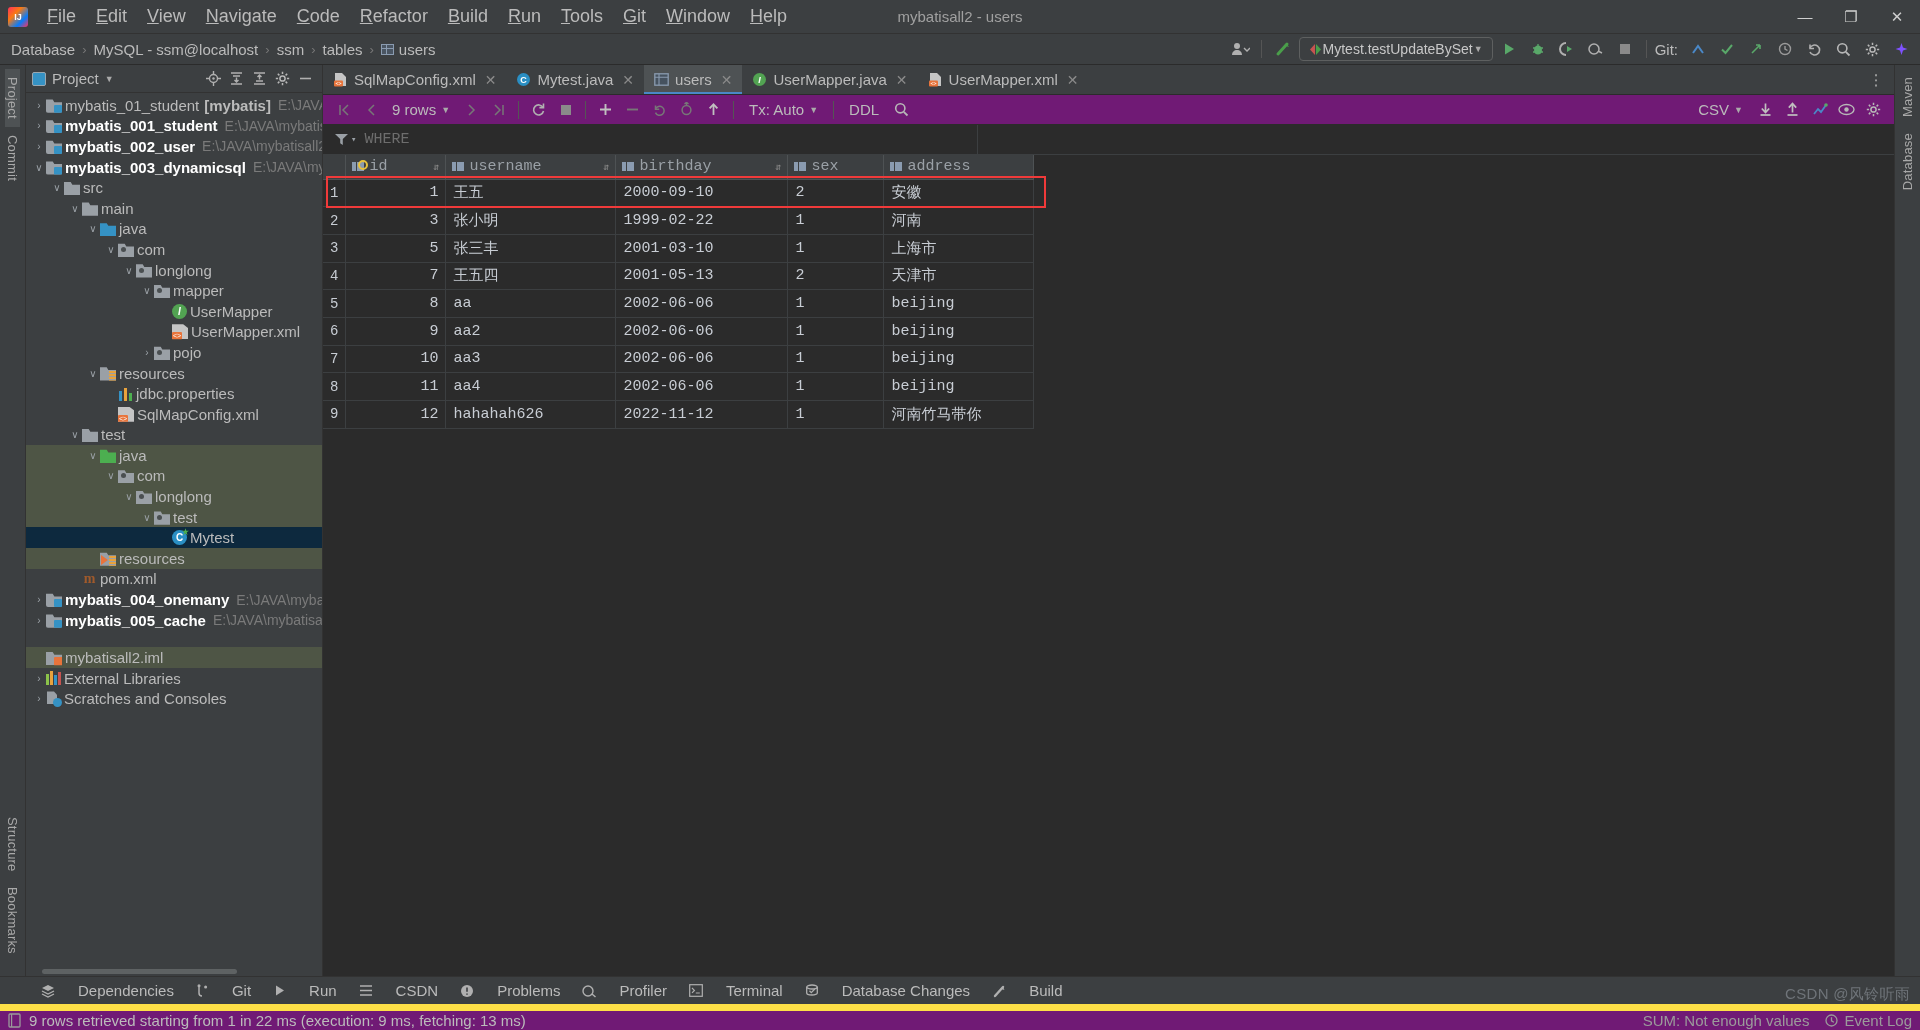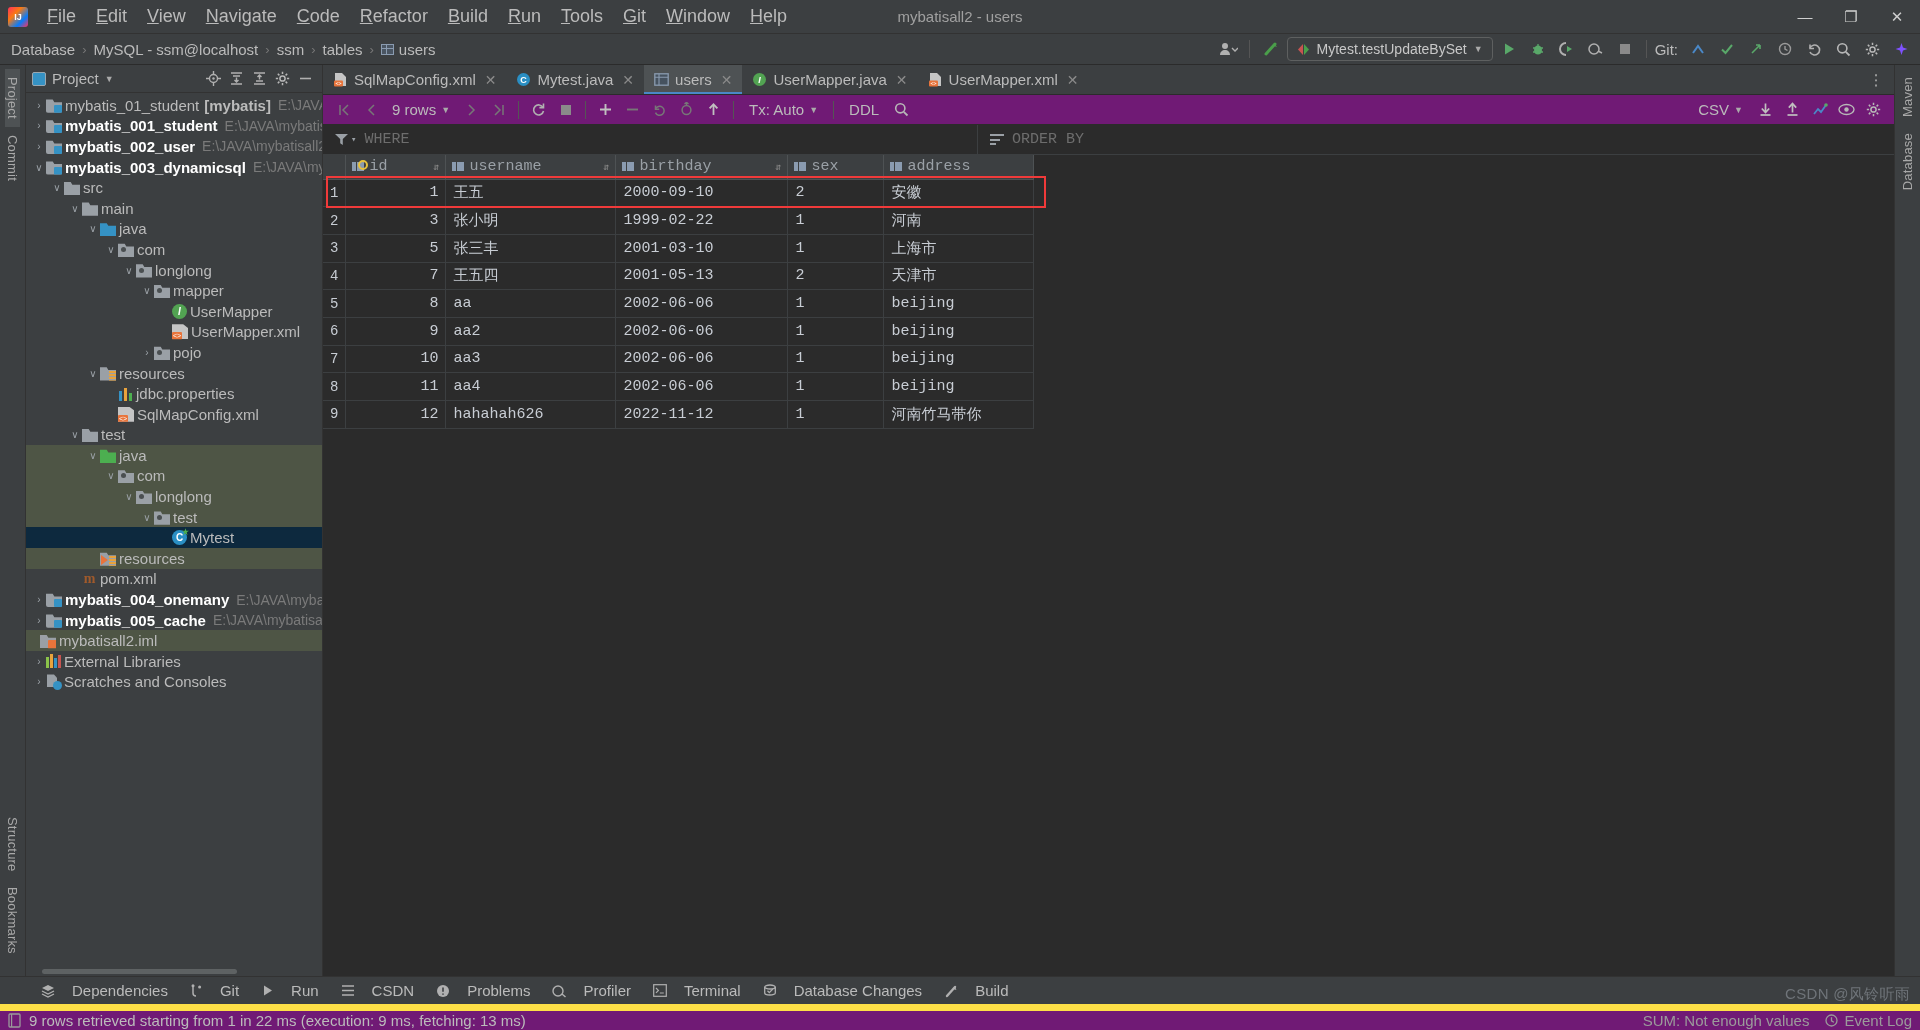--- a/index.html
+++ b/index.html
@@ -52,21 +52,21 @@
       linear-gradient(#8a9bb0,#8a9bb0) 0 3px/100% 1px no-repeat,
       linear-gradient(#8a9bb0,#8a9bb0) 4px 0/1px 100% no-repeat;
     background-color:#4a5562;
   }
   .navbar-right{ margin-left:auto; display:flex; align-items:center; gap:3px;}
   .tb-ic{
     width:26px;height:24px;display:flex;align-items:center;justify-content:center;
     border-radius:3px; color:#b0b0b0; font-size:14px; cursor:default;
   }
   .runcfg{
-    display:flex;align-items:center;gap:7px; height:24px; padding:0 9px;
+    display:flex;align-items:center;gap:1px; height:24px; padding:0 9px;
     border:1px solid #5e6060; border-radius:4px; background:#3c3f41; color:#c8c8c8; font-size:14px;
   }
   .sep-v{ width:1px;height:18px;background:#555; margin:0 5px;}
 
   
   .body{ flex:1; display:flex; min-height:0; }
 
   .lrail, .rrail{
     width:26px; background:#3c3f41; display:flex; flex-direction:column;
     align-items:center; flex:none; border-right:1px solid #323232; padding-top:4px;
@@ -224,21 +224,21 @@
 
   .redbox{
     position:absolute; border:2px solid #f03a3a; pointer-events:none; z-index:5;
   }
 
   
   .bottombar{
     height:28px; background:#3c3f41; display:flex; align-items:center; gap:0px; flex:none;
     border-top:1px solid #323232; padding-left:30px;
   }
-  .bw{ display:flex; align-items:center; gap:17px; padding:3px 11px; font-size:15px; color:#bbbbbb; border-radius:3px;}
+  .bw{ display:flex; align-items:center; gap:23px; padding:3px 11px; font-size:15px; color:#bbbbbb; border-radius:3px;}
   .statusbar{
     height:26px; background:#701a75; display:flex; align-items:center; padding:0 8px; flex:none;
     font-size:15px; color:#bbbbbb; border-top:7px solid #fde047;
   }
   .status-right{ margin-left:auto; display:flex; align-items:center; gap:16px; color:#9b9b9b;}
   .evlog{ display:flex; align-items:center; gap:6px;}
   .wmk{ color:#6f7479; font-size:15px; letter-spacing:.3px;}
 
   svg{ display:block; }
 </style>
@@ -579,21 +579,21 @@
             <span class="ic ic-module"></span>
             <span class="tname bold">mybatis_004_onemany</span>
             <span class="tpath">E:\JAVA\mybatisall</span>
           </div>
           <div class="trow" style="padding-left: 6px;">
             <span class="arw">›</span>
             <span class="ic ic-module"></span>
             <span class="tname bold">mybatis_005_cache</span>
             <span class="tpath">E:\JAVA\mybatisall2\m</span>
           </div>
-          <div class="trow olive" style="">
+          <div class="trow olive" style="padding-left: 6px; margin-top: 17px;">
             <span class="arw empty">·</span>
             <span class="ic ic-iml"></span>
             <span class="tname">mybatisall2.iml</span>
           </div>
           <div class="trow" style="padding-left: 6px;">
             <span class="arw">›</span>
             <span class="ic ic-lib"></span>
             <span class="tname">External Libraries</span>
           </div>
           <div class="trow" style="padding-left: 6px;">
@@ -791,24 +791,20 @@
               </svg>
           </div>
         </div>
       </div>
 
       <div class="filterbar">
         <div class="fb-half fb-where">
           <span class="funnel"></span>
           <span style="font-size:9px;color:#9aa0a6;margin-left:-5px;">▾</span>
           <span>WHERE</span>
-        </div>
-        <div class="fb-half fb-order">
-          <span class="ordic"></span>
-          <span>ORDER BY</span>
         </div>
       </div>
 
       <div class="gridwrap">
         <table class="grid" id="grid">
             <thead>
               <tr>
                 <th class="rowhdr" style="width: 22px;"></th>
                 <th style="width: 100px;"><span class="th-ic th-key"></span><span>id</span><span class="sortarr">⇵</span></th>
                 <th style="width: 170px;"><span class="th-ic"></span><span>username</span><span class="sortarr">⇵</span></th>

